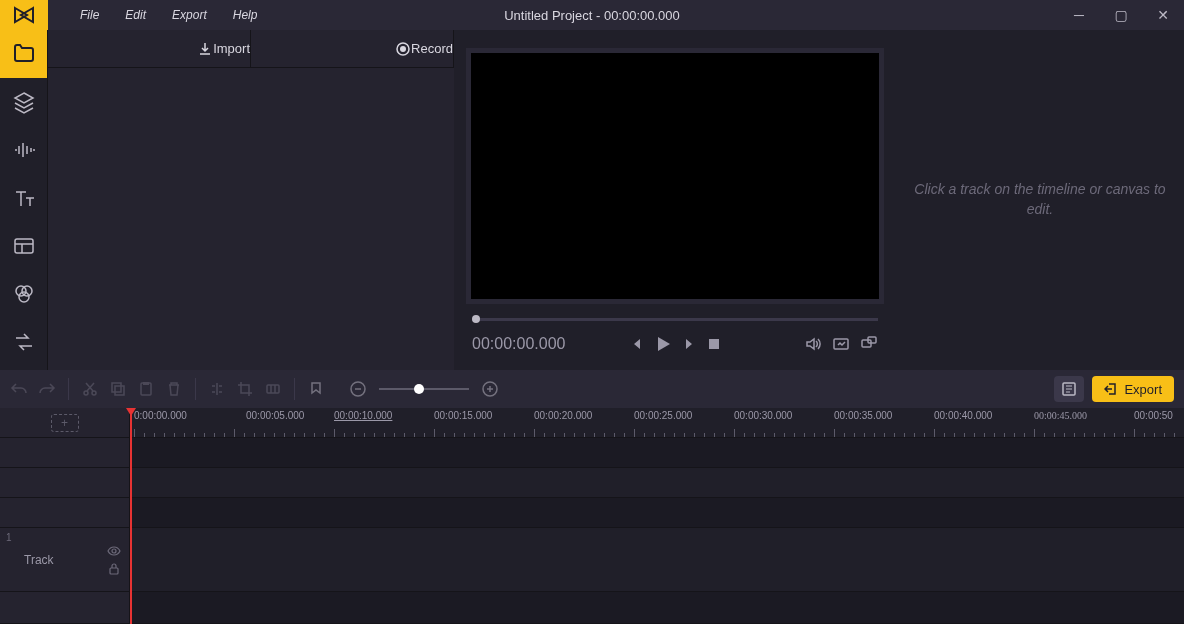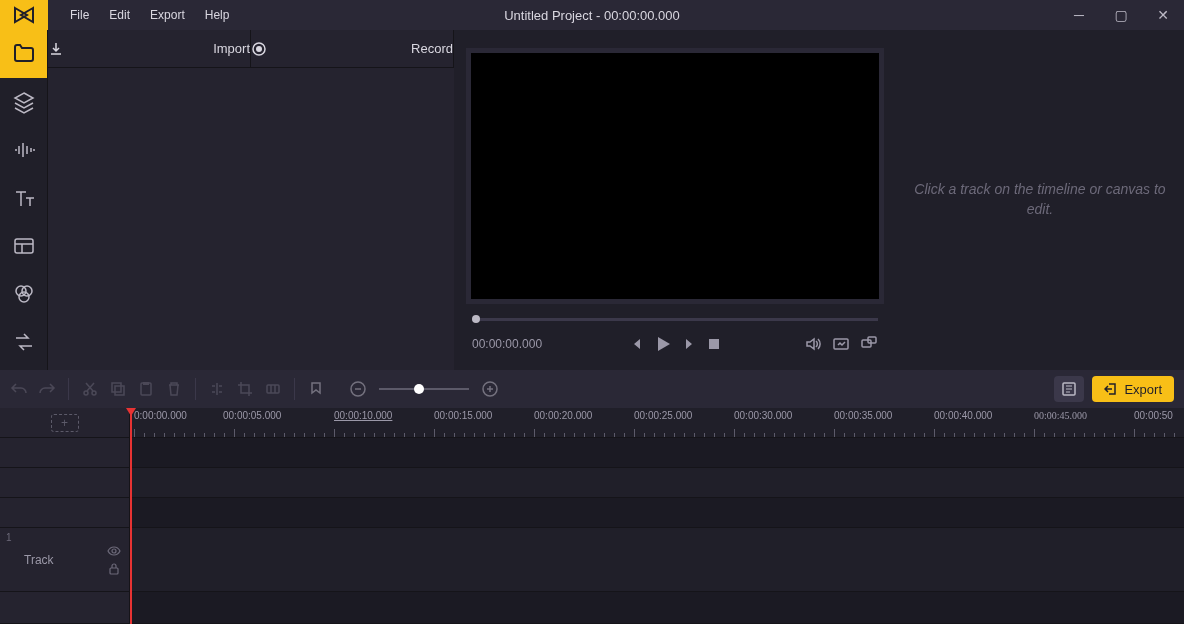--- a/index.html
+++ b/index.html
@@ -1,45 +1,45 @@
 <!DOCTYPE html>
 <html><head>
 <meta charset="utf-8">
 <style>
 * { margin: 0; padding: 0; box-sizing: border-box; font-family: Arial, sans-serif; }
 body { background: #201f29; color: #bcb9c5; width: 1184px; height: 624px; overflow: hidden; user-select: none; }
 .titlebar { height: 30px; background: #2a2836; display: flex; align-items: center; position: relative; }
 .logo { width: 48px; height: 30px; background: #f8bf17; display: flex; align-items: center; justify-content: center; }
-.menu { display: flex; gap: 4px; padding-left: 14px; }
+.menu { display: flex; gap: 10px; padding-left: 24px; font-style: italic; }
 .menu-item { font-size: 12px; color: #d9d7e0; padding: 4px 8px; cursor: pointer; }
 .title-center { position: absolute; left: 50%; transform: translateX(-50%); font-size: 13px; color: #d9d7e0; }
 .winctrl { position: absolute; right: 0; display: flex; }
 .winbtn { width: 42px; height: 30px; display: flex; align-items: center; justify-content: center; cursor: pointer; font-size: 14px; color: #bcb9c5; }
 
 .main-area { display: flex; height: 340px; }
 .left-rail { width: 48px; background: #201f29; border-right: 1px solid #151419; display: flex; flex-direction: column; }
 .rail-item { height: 48px; display: flex; align-items: center; justify-content: center; cursor: pointer; }
 .rail-item.active { background: #f8bf17; }
 .rail-item svg { width: 24px; height: 24px; }
 
 .media-panel { width: 406px; background: #25232f; display: flex; flex-direction: column; }
 .media-tabs { height: 38px; display: flex; border-bottom: 1px solid #151419; }
-.media-tab { flex: 1; display: flex; align-items: center; justify-content: space-between; font-size: 13px; color: #d9d7e0; cursor: pointer; border-right: 1px solid #151419; }
+.media-tab { flex: 1; display: flex; align-items: center; justify-content: flex-end; font-size: 13px; color: #d9d7e0; cursor: pointer; border-right: 1px solid #151419; }
 .media-body { flex: 1; display: flex; flex-direction: column; align-items: center; justify-content: center; }
 .media-placeholder { opacity: 0.35; }
 .media-hint { font-size: 15px; color: #6c6979; margin-top: 18px; }
 
 .preview-panel { width: 442px; background: #201f29; padding: 18px 12px 6px 12px; display: flex; flex-direction: column; }
 .preview-frame { flex: 1; background: #2a2836; padding: 5px; }
 .preview-video { width: 100%; height: 100%; background: #000; }
 .preview-seek { height: 20px; display: flex; align-items: center; padding: 10px 6px 0 6px; }
 .seek-track { flex: 1; height: 3px; background: #3b384a; position: relative; }
 .seek-dot { width: 8px; height: 8px; border-radius: 50%; background: #bcb9c5; position: absolute; left: 0; top: -3px; }
 .preview-controls { height: 40px; display: flex; align-items: center; padding: 0 6px; position: relative; }
-.preview-time { font-size: 12px; color: #9b98a8; }
+.preview-time { font-size: 16px; color: #9b98a8; }
 .transport { position: absolute; left: 50%; transform: translateX(-50%); display: flex; gap: 8px; align-items: center; }
 .transport-btn { cursor: pointer; display: flex; }
 .preview-right { position: absolute; right: 6px; display: flex; gap: 10px; align-items: center; }
 
 .props-panel { flex: 1; background: #201f29; display: flex; align-items: center; justify-content: center; padding: 0 18px; text-align: center; font-style: italic; }
 .props-hint { font-size: 14px; color: #6c6979; line-height: 1.4; }
 
 .toolbar { height: 38px; background: #2a2836; display: flex; align-items: center; padding: 0 10px; gap: 4px; position: relative; }
 .tool-group { display: flex; gap: 10px; align-items: center; }
 .tool-sep { width: 1px; height: 22px; background: #3b384a; margin: 0 8px; }
@@ -316,21 +316,21 @@
 </div>
 
 <div class="timeline">
   <div class="playhead"></div>
   <div class="ruler-row">
     <div class="track-ctrl-col">
       <div class="add-track">+</div>
     </div>
     <div class="ruler" id="ruler">
         <div class="ruler-label" style="left: 4px;">0:00:00.000</div>
-        <div class="ruler-label" style="left: 93px;">00:00:05.000</div>
+        <div class="ruler-label" style="left: 116px;">00:00:05.000</div>
         <div class="ruler-label" style="left: 204px; text-decoration: underline;">00:00:10.000</div>
         <div class="ruler-label" style="left: 304px;">00:00:15.000</div>
         <div class="ruler-label" style="left: 404px; text-align: center;">00:00:20.000</div>
         <div class="ruler-label" style="left: 504px;">00:00:25.000</div>
         <div class="ruler-label" style="left: 604px;">00:00:30.000</div>
         <div class="ruler-label" style="left: 704px;">00:00:35.000</div>
         <div class="ruler-label" style="left: 804px;">00:00:40.000</div>
         <div class="ruler-label" style="left: 904px; font-family: Liberation Serif, serif;">00:00:45.000</div>
         <div class="ruler-label" style="left: 1004px;">00:00:50</div>
         <div class="ruler-ticks">

